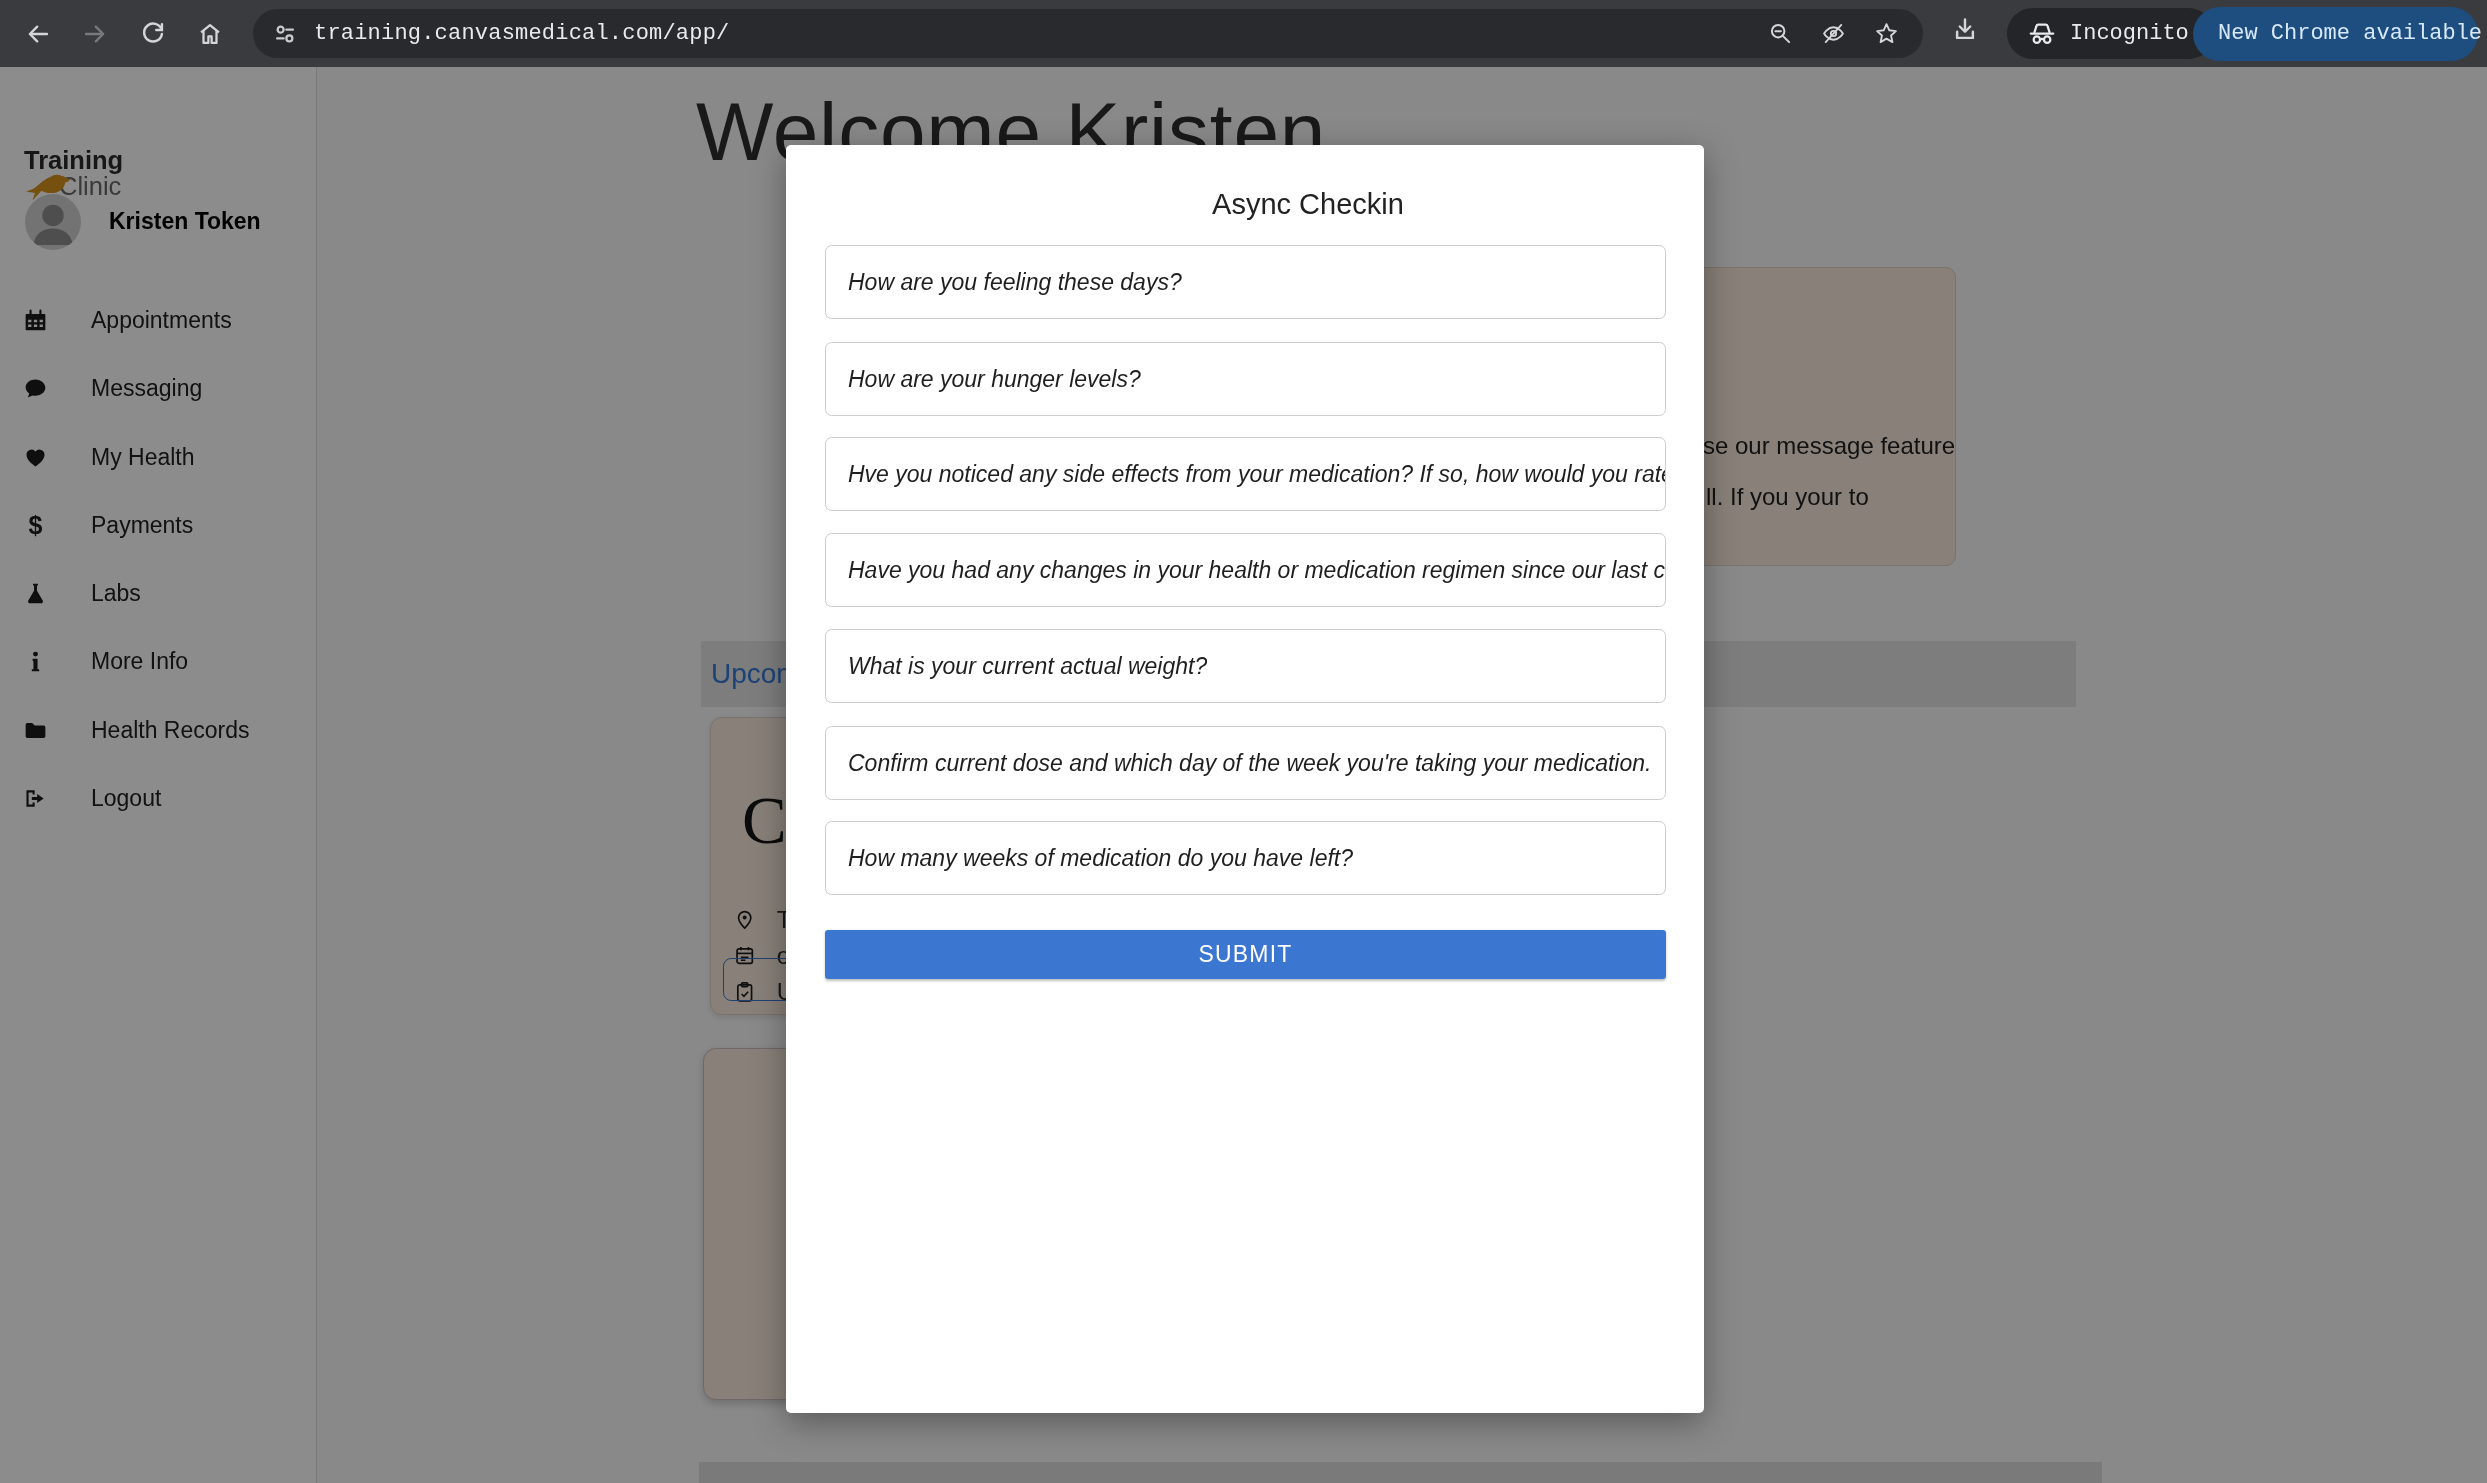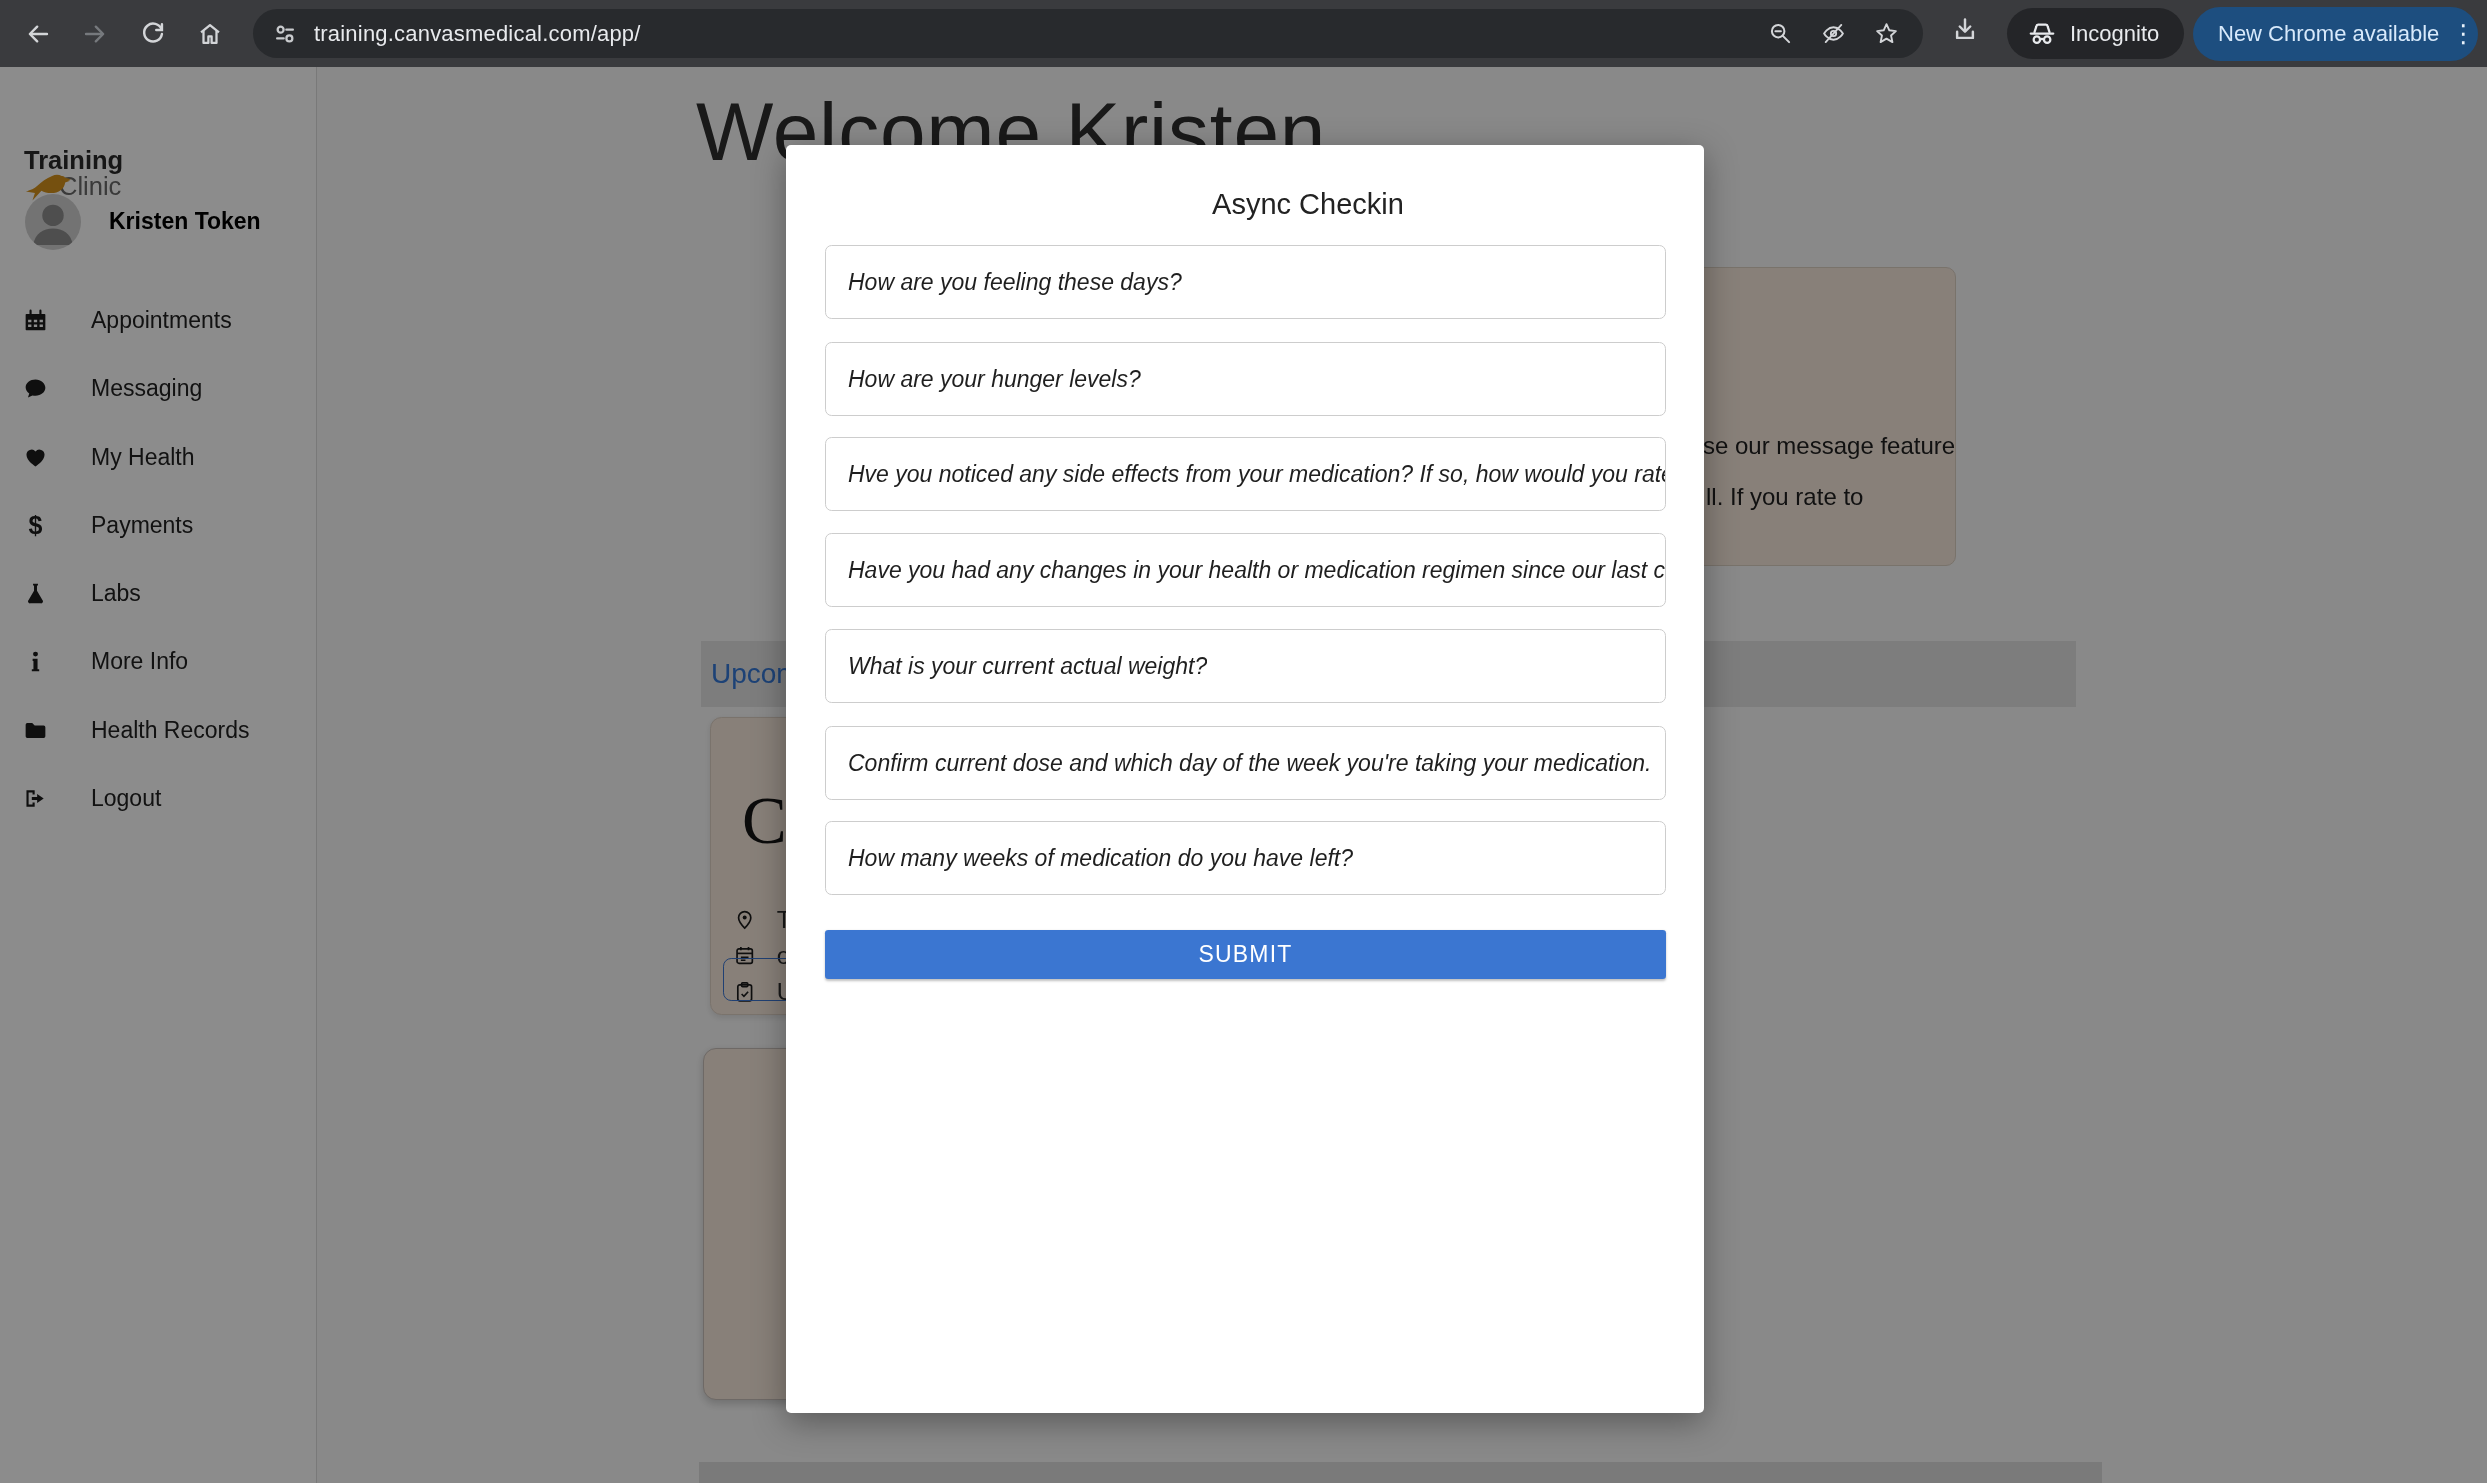--- a/index.html
+++ b/index.html
@@ -1,21 +1,21 @@
 <!DOCTYPE html>
 <html style="font-size:13px"><head>
 <meta charset="utf-8">
 <style>
   * { margin:0; padding:0; box-sizing:border-box; }
   html,body { width:2487px; height:1484px; overflow:hidden; }
   body { font-family:"Liberation Sans", sans-serif; }
   .screen { position:relative; width:2487px; height:1484px; background:#ffffff; }
 
   
-  .toolbar { position:absolute; left:0; top:0; width:2487px; height:67px; background:#3a3b3e; z-index:60; display:flex; align-items:center; }
+  .toolbar { position:absolute; left:0; top:0; width:2487px; height:67px; background:#3a3b3e; z-index:60; display:flex; align-items:center;font-family:Liberation Mono, monospace; }
   .tb-icon { width:36px; height:36px; display:flex; align-items:center; justify-content:center; color:#d3d5d8; flex:0 0 auto; }
   .tb-icon svg { width:26px; height:26px; }
   .tb-back { margin-left:20px; }
   .tb-fwd { margin-left:21.4px; color:#76797d; }
   .tb-reload { margin-left:21.4px; }
   .tb-home { margin-left:21.4px; }
   .url-pill { position:absolute; left:253px; top:9px; width:1670px; height:49px; background:#282a2d; border-radius:25px; display:flex; align-items:center; z-index:61; }
   .tune { margin-left:18px; color:#c8cacd; width:28px; height:28px; }
   .tune svg { width:28px; height:28px; }
   .url-text { margin-left:15px; font-size:22px; color:#e8eaed; letter-spacing:0.2px; flex:1 1 auto; white-space:nowrap; overflow:hidden; }
@@ -254,21 +254,21 @@
           <span class="nav-label">Logout</span>
         </div>
       </div>
     </div>
 
     <div class="main-area">
       <h1 class="welcome-h1">Welcome Kristen</h1>
 
       <div class="msg-card">
         <div class="msg-line msg-line1">se our message feature</div>
-        <div class="msg-line msg-line2">ll. If you rate to</div>
+        <div class="msg-line msg-line2">ll. If you your to</div>
       </div>
 
       <div class="upcoming-band">
         <span class="upcoming-text">Upcoming</span>
       </div>
 
       <div class="appt-card">
         <div class="big-letter">C</div>
         <div class="appt-row" style="top:188px">
           <svg viewBox="0 0 28 28" fill="none" stroke="currentColor" stroke-width="2.2">

